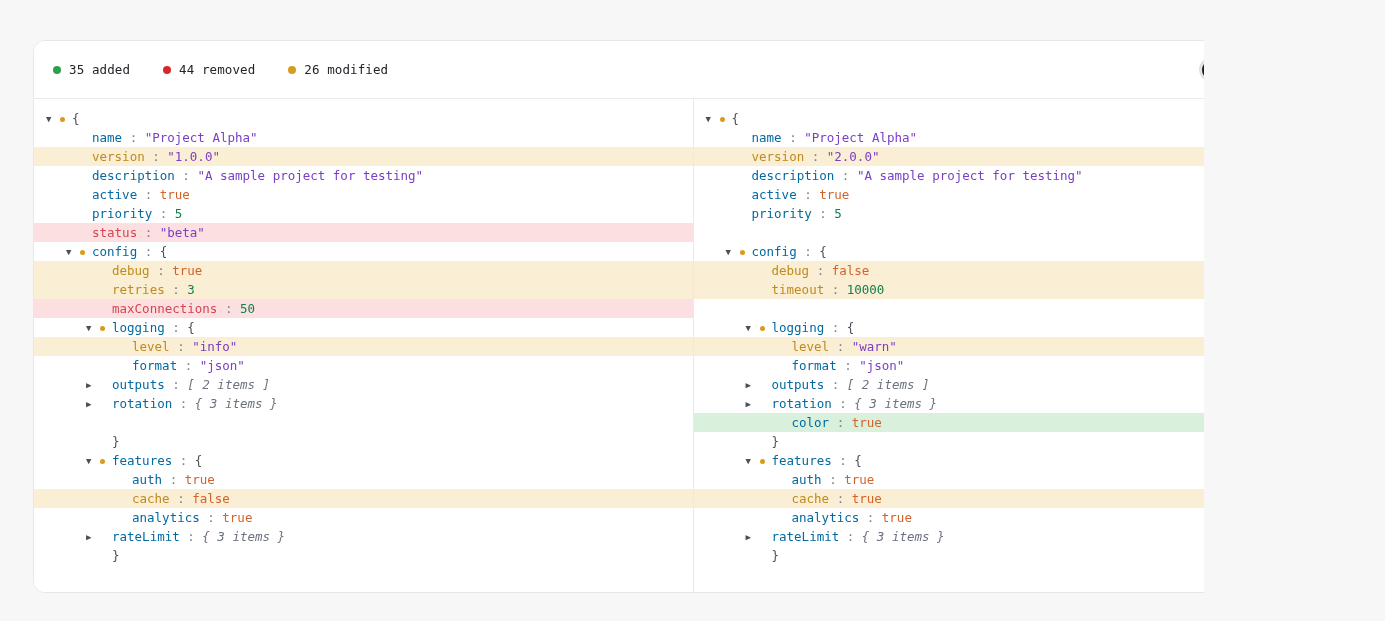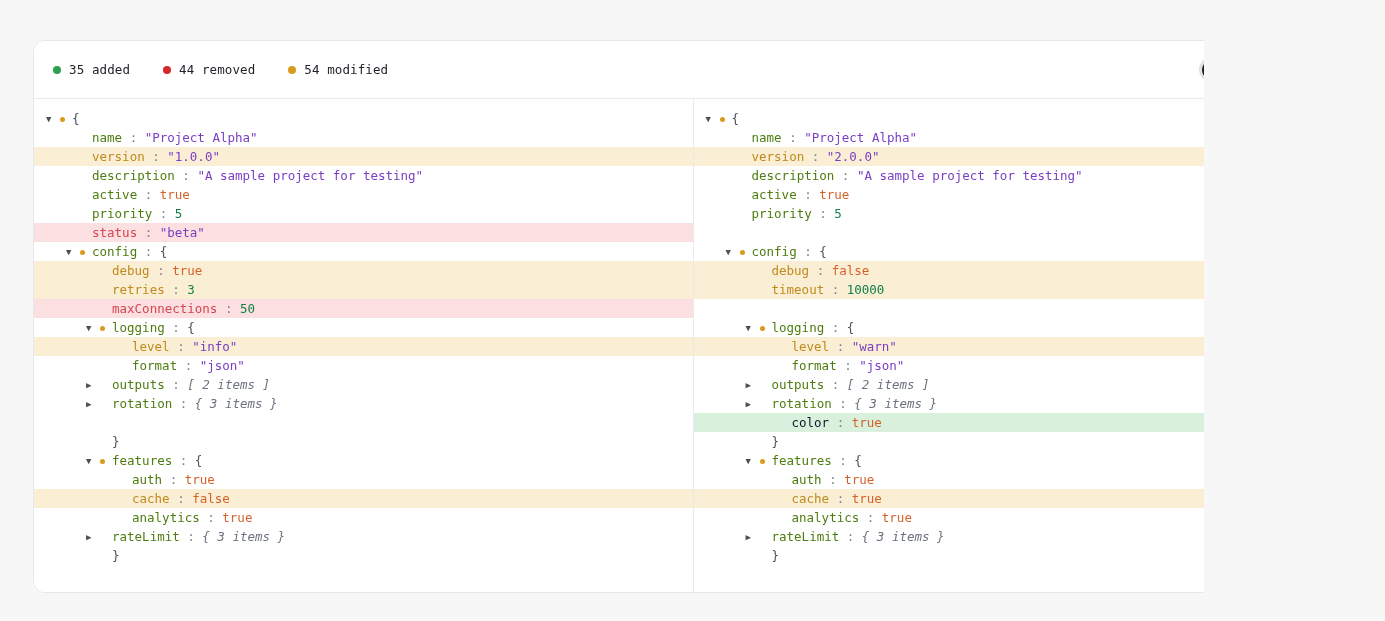--- a/index.html
+++ b/index.html
@@ -107,24 +107,24 @@
 
   .tw { display: inline-block; width: 14px; text-align: left; color: #4a4f58; font-size: 9px; vertical-align: middle; }
   .tw.none { color: transparent; }
   .bullet { display: inline-block; width: 12px; vertical-align: middle; }
   .bullet i {
     display: inline-block; width: 5px; height: 5px; border-radius: 50%;
     background: #d99b1d; vertical-align: middle; margin-bottom: 2px;
   }
   .bullet.empty i { background: transparent; }
 
-  .k      { color: #4d7c0f; }
+  .k      { color: #0369a1; }
   .k.mod  { color: #c08a1e; }
   .k.del  { color: #d7454e; }
-  .k.add  { color: #0f172a; }
+  .k.add  { color: #0369a1; }
   .colon  { color: #7b828c; }
   .v-str  { color: #7a3fc4; }
   .v-num  { color: #12804a; }
   .v-bool { color: #d4622a; }
   .v-meta { color: #6b7280; font-style: italic; }
   .brace  { color: #4a4f58; }
 </style>
 </head>
 <body>
 
@@ -136,21 +136,21 @@
           <div class="stat">
             <span class="dot" style="background: rgb(46, 158, 79);"></span>
             <span>35 added</span>
           </div>
           <div class="stat">
             <span class="dot" style="background: rgb(214, 40, 40);"></span>
             <span>44 removed</span>
           </div>
           <div class="stat">
             <span class="dot" style="background: rgb(217, 155, 29);"></span>
-            <span>54 modified</span>
+            <span>26 modified</span>
           </div>
         </div>
       <div class="header-right">
         <div class="toggle">
           <div class="knob"></div>
         </div>
         <div class="iconbtn">
           <span>
             <svg width="15" height="15" viewBox="0 0 16 16" fill="none" stroke="#1d1d1f" stroke-width="1.6" stroke-linecap="round" stroke-linejoin="round">
               <path d="M6.2 2.2v4h-4"></path>

